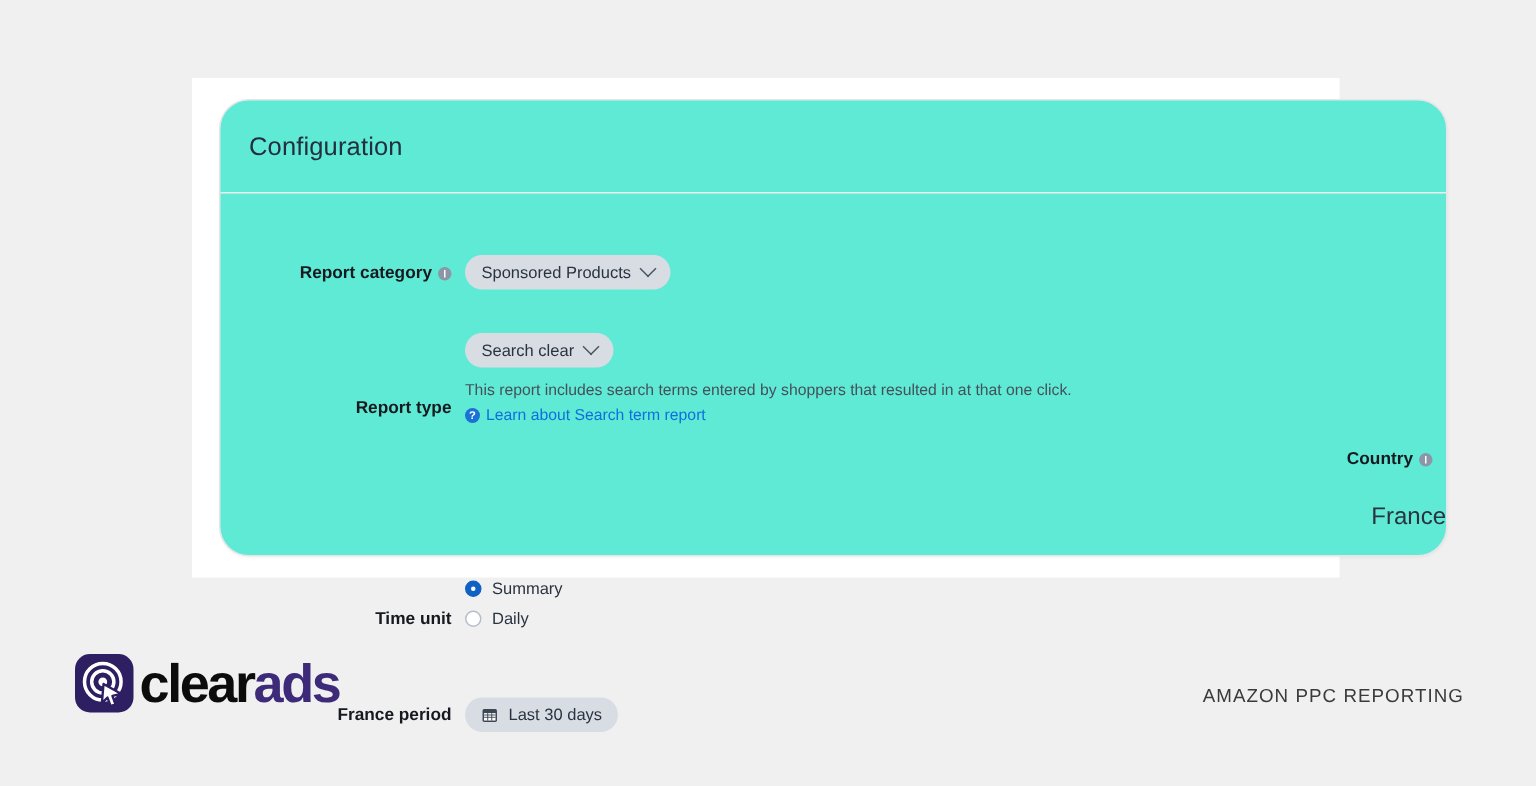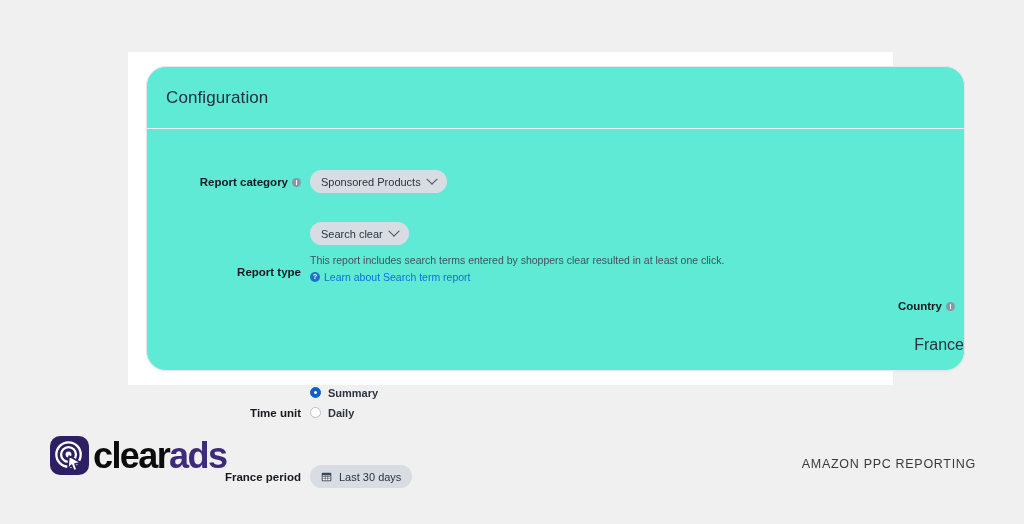--- a/index.html
+++ b/index.html
@@ -177,21 +177,20 @@
 
   
   .radio-group { padding-top: 2px; }
   .radio-item {
     display: flex;
     align-items: center;
     gap: 7px;
     height: 17px;
     margin-bottom: 3px;
     cursor: pointer;
-    font-weight: bold;
   }
   .radio-mark {
     width: 11px;
     height: 11px;
     border-radius: 50%;
     border: 1.3px solid #b7bec7;
     background: #ffffff;
     box-sizing: border-box;
     flex: none;
     position: relative;
@@ -278,21 +277,21 @@
 
       <div class="form-row">
         <div class="form-label">
           <span>Report type</span>
         </div>
         <div class="form-field">
           <div class="pill">
             <span>Search clear</span>
             <span class="chevron"></span>
           </div>
-          <div class="help-text">This report includes search terms entered by shoppers clear resulted in at least one click.</div>
+          <div class="help-text">This report includes search terms entered by shoppers that resulted in at that one click.</div>
           <div class="help-link-row">
             <span class="q-icon">?</span>
             <a class="help-link" href="#">Learn about Search term report</a>
           </div>
         </div>
       </div>
 
       <div class="form-row row-country">
         <div class="form-label">
           <span>Country</span>

